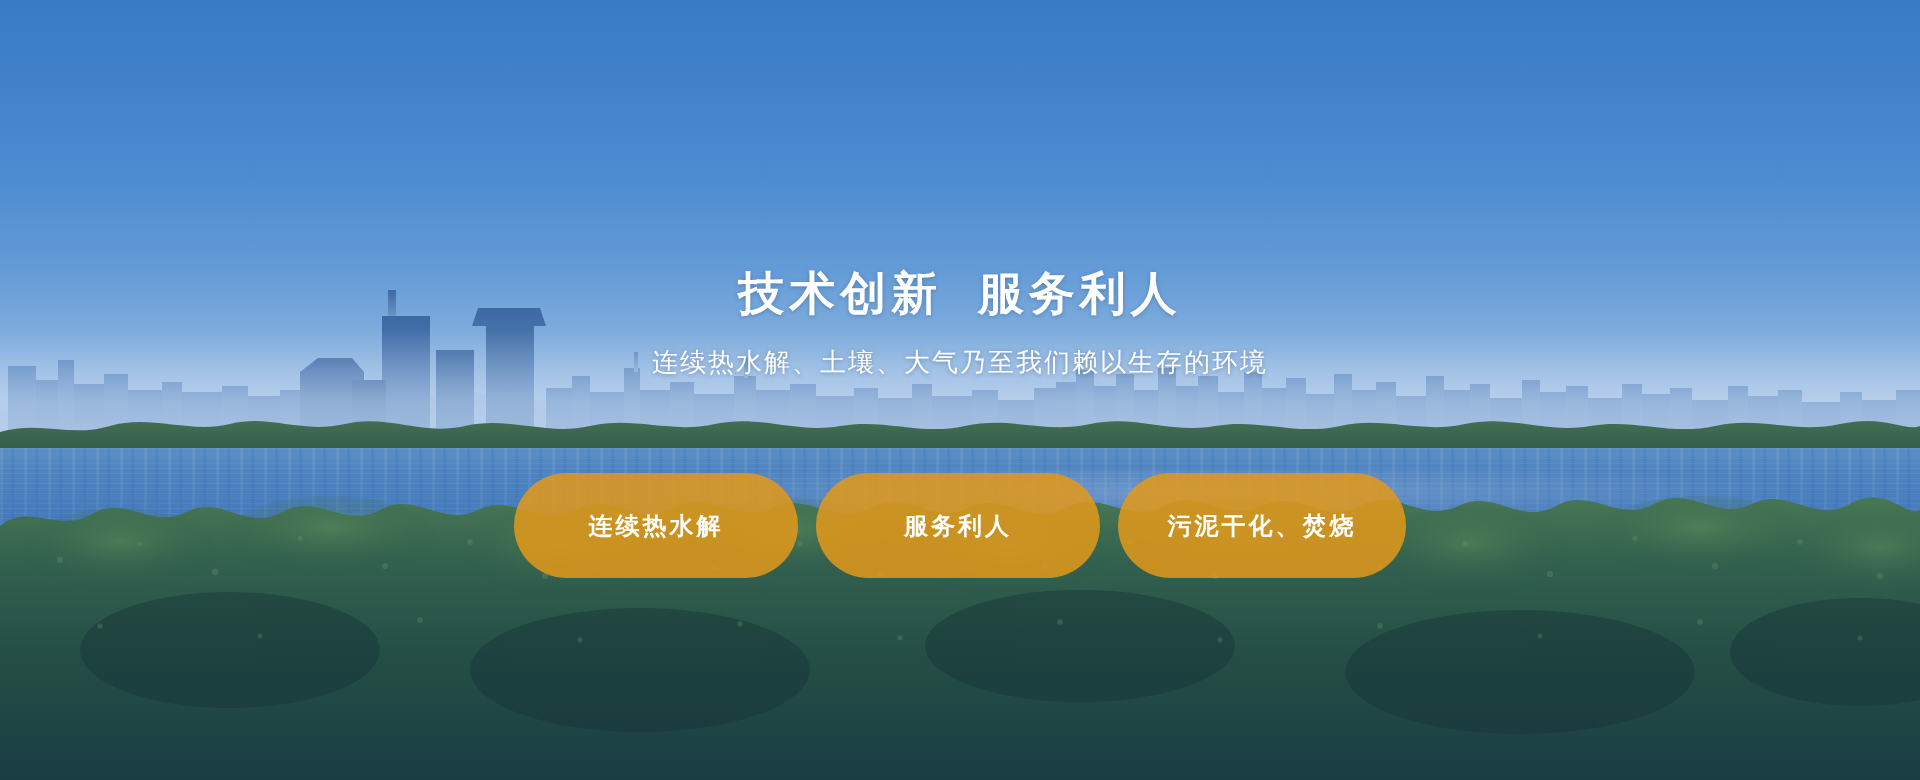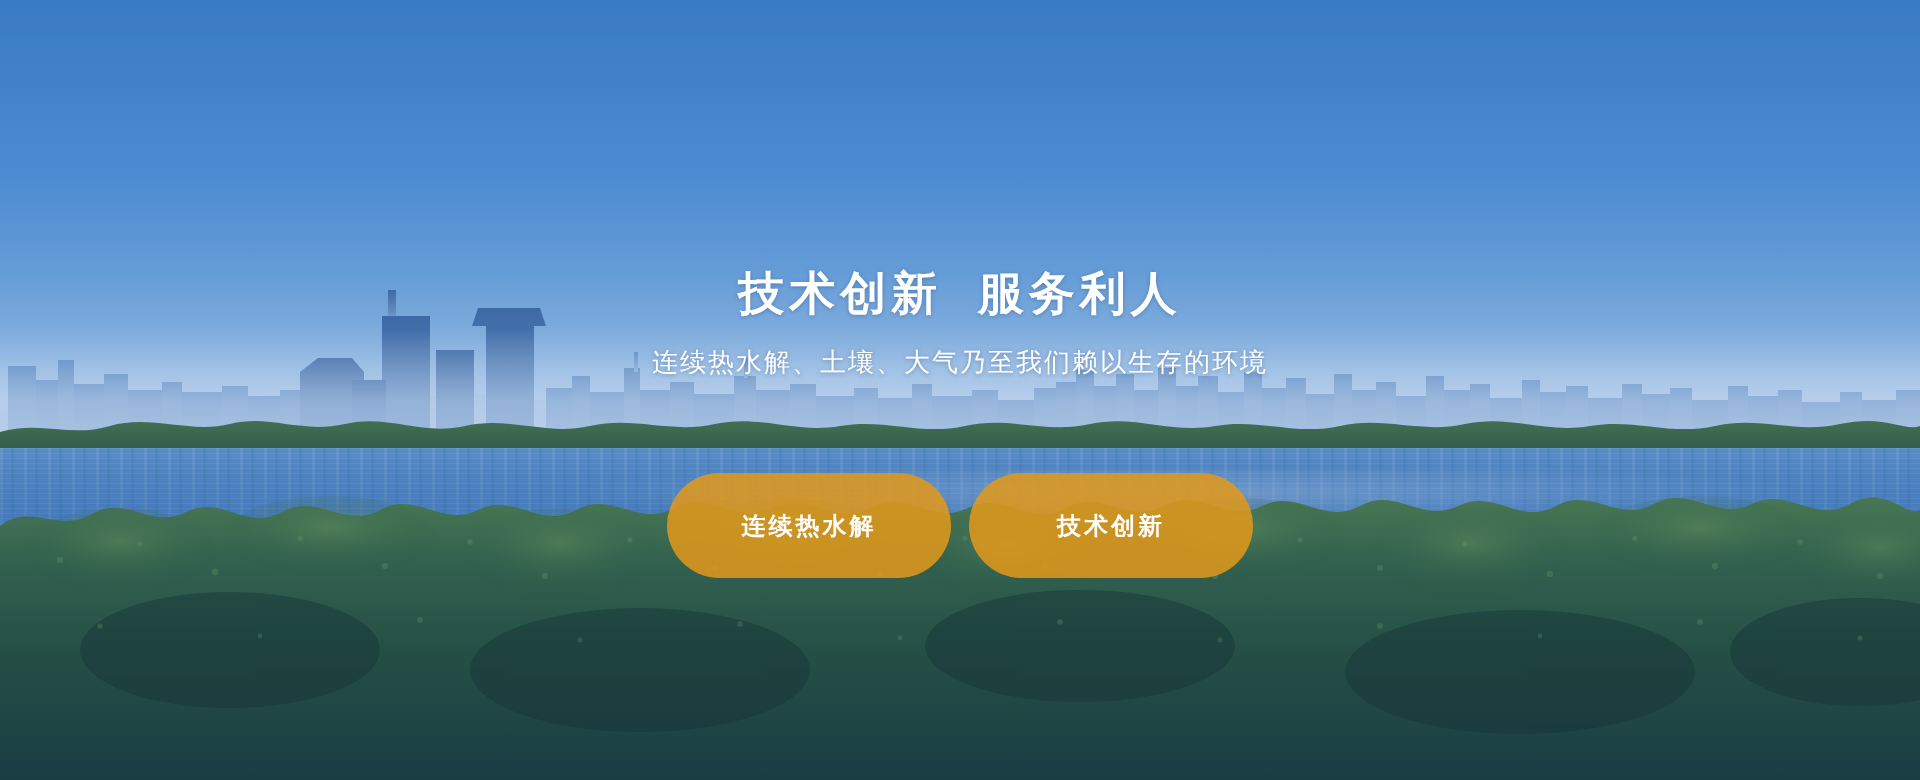--- a/index.html
+++ b/index.html
@@ -394,16 +394,17 @@
 
   <div class="tone"></div>
 
   <div class="content">
     <h1 class="headline">技术创新  服务利人</h1>
     <p class="subhead">连续热水解、土壤、大气乃至我们赖以生存的环境</p>
   </div>
 
   <div class="pill-row">
     <button class="pill">连续热水解</button>
-    <button class="pill">技术创新</button>
+    <button class="pill">服务利人</button>
+    <button class="pill">污泥干化、焚烧</button>
   </div>
 
 </div>
 
 </body></html>

